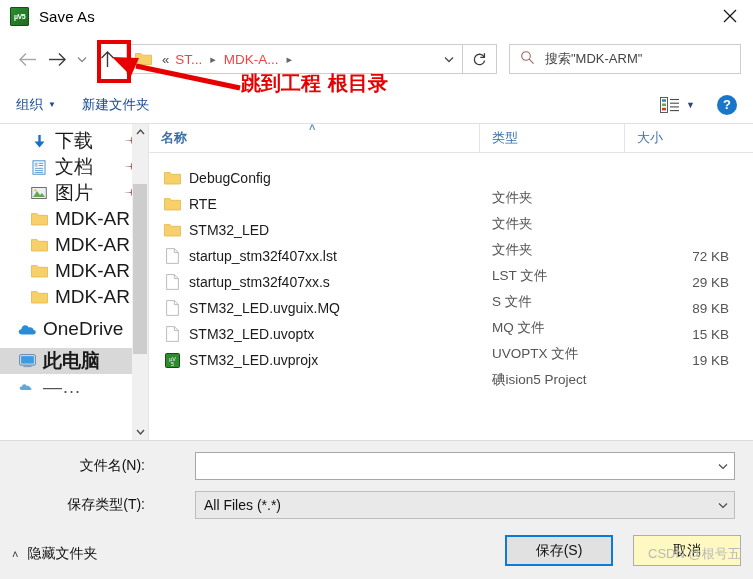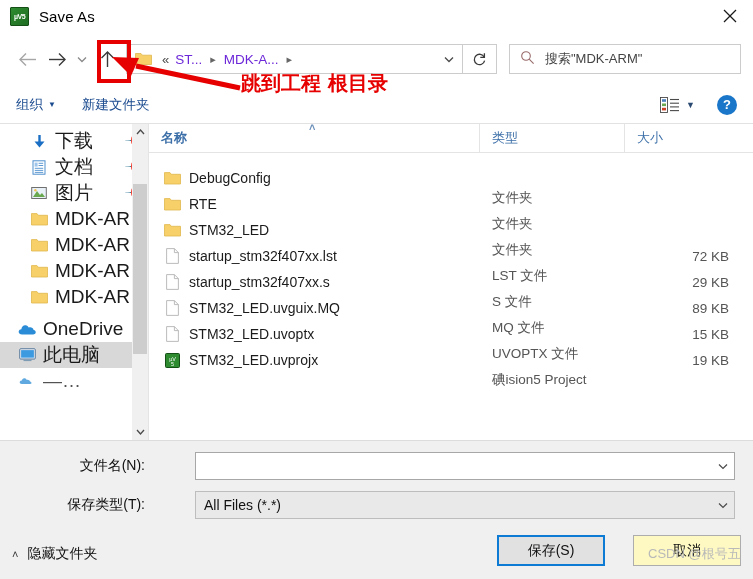--- a/index.html
+++ b/index.html
@@ -139,21 +139,21 @@
     overflow: hidden;
     margin-left: 6px;
   }
   .crumb-chevrons {
     color: #4b4b4b;
     font-size: 13px;
     padding: 0 4px;
     flex: 0 0 auto;
   }
   .crumb {
-    color: #6d28d9;
+    color: #ef4444;
     font-size: 13.5px;
     padding: 0 2px;
     white-space: nowrap;
     flex: 0 0 auto;
   }
   .crumb-sep {
     color: #666666;
     font-size: 11px;
     padding: 0 6px;
     flex: 0 0 auto;
@@ -488,21 +488,21 @@
     align-items: center;
     justify-content: center;
     font-size: 14px;
     color: #111111;
     background: #fef9c3;
     border: 1px solid #adadad;
   }
   .btn.primary {
     border: 2px solid #0d7bd4;
     background: #e1e1e1;
-    margin-right: 28px;
+    margin-right: 20px;
   }
   .hidefolders {
     position: absolute;
     left: 12px;
     bottom: 16px;
     display: flex;
     align-items: center;
     font-size: 14px;
     color: #111111;
   }
@@ -747,21 +747,21 @@
 
         <div class="nav-item indent-root" style="margin-top:6px;">
           <span class="nav-ico">
             <svg width="18" height="13" viewBox="0 0 18 13">
               <path d="M4.2 11.5 C1.6 11.5 0.4 9.8 0.7 8.3 C1 6.9 2.3 6.1 3.4 6.2 C3.4 3.8 5.4 2 7.6 2.3 C9.2 2.5 10.2 3.5 10.7 4.6 C12.8 3.7 15.2 4.9 15.6 7 C17.2 7.2 18 8.4 17.7 9.8 C17.4 11 16.3 11.5 15.2 11.5 Z" fill="#2a8cd6"></path>
             </svg>
           </span>
           <span class="nav-label">OneDrive</span>
         </div>
 
-        <div class="nav-item indent-root selected" style="">
+        <div class="nav-item indent-root selected" style="margin-top:6px;font-weight:bold;">
           <span class="nav-ico">
             <svg width="17" height="14" viewBox="0 0 17 14">
               <rect x="0.8" y="0.8" width="15.4" height="10.2" rx="0.7" fill="#ffffff" stroke="#4a6f96" stroke-width="1"></rect>
               <rect x="2.1" y="2.1" width="12.8" height="7.6" fill="#3d9ae0"></rect>
               <rect x="4.5" y="11.6" width="8" height="1.5" fill="#7f9cb5"></rect>
             </svg>
           </span>
           <span class="nav-label">此电脑</span>
         </div>
 

